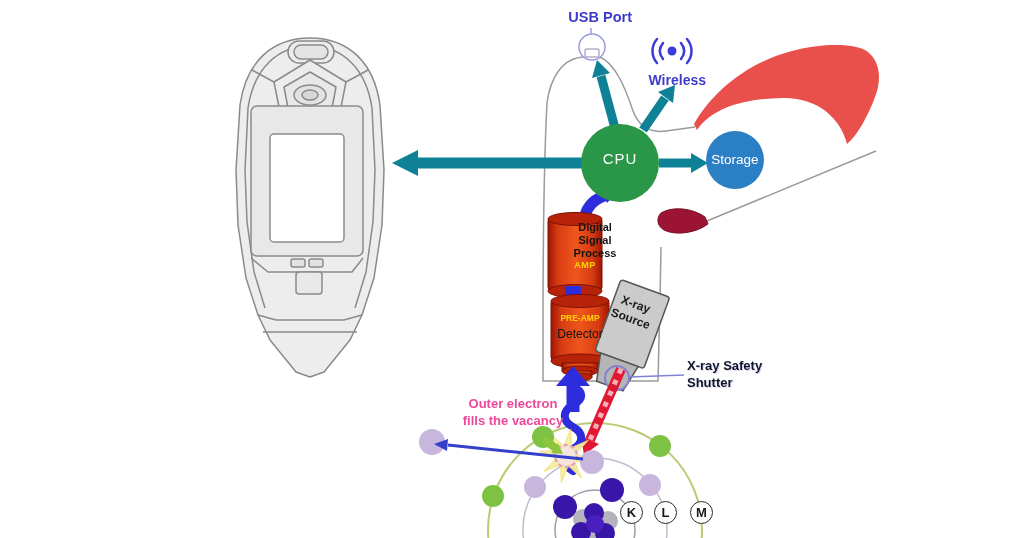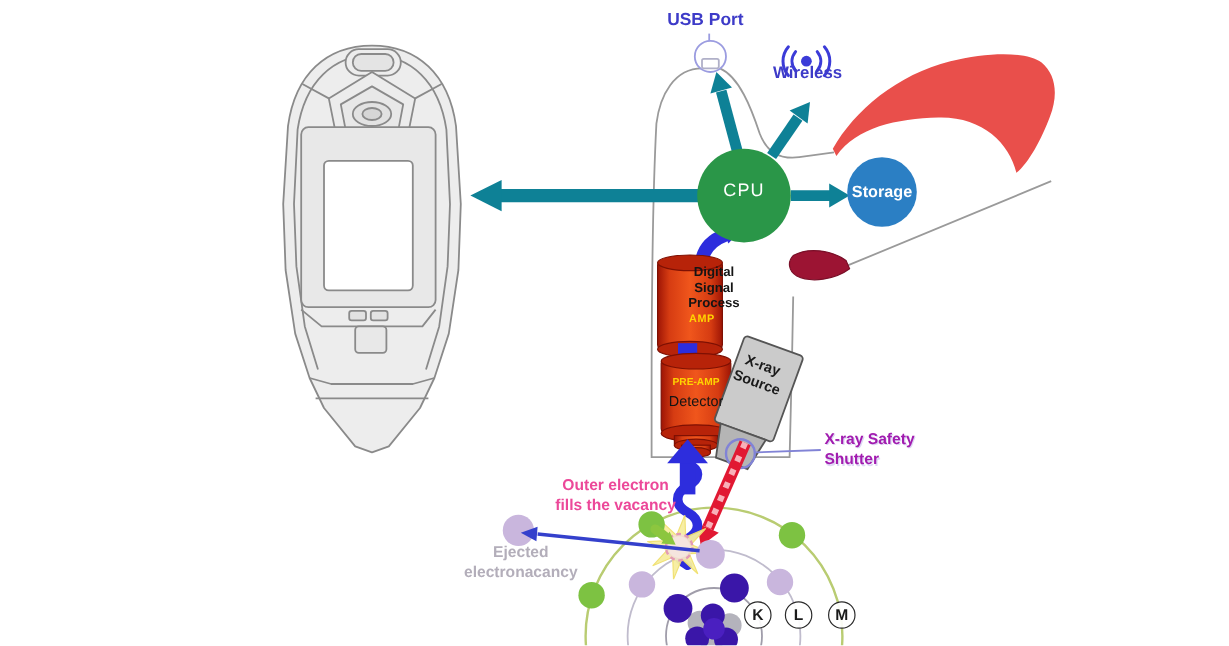--- a/index.html
+++ b/index.html
@@ -1,30 +1,30 @@
 <!DOCTYPE html>
 <html><head>
 <meta charset="utf-8">
 <style>
   html,body{margin:0;padding:0;background:#fff;}
   .canvas{position:relative;width:1024px;height:538px;background:#ffffff;overflow:hidden;
           font-family:"Liberation Sans",sans-serif;}
   svg.layer{position:absolute;left:0;top:0;}
   .lbl{position:absolute;white-space:pre-line;pointer-events:none;}
-  .usb    {left:556px;top:9px;width:76px;font-size:14.5px;font-weight:700;color:#3d3bc8;text-align:left;}
-  .wifi   {left:640px;top:52px;width:66px;font-size:14px;font-weight:700;color:#3d3bc8;text-align:center;}
+  .usb    {left:556px;top:9px;width:76px;font-size:14.5px;font-weight:700;color:#3d3bc8;text-align:right;}
+  .wifi   {left:640px;top:72px;width:66px;font-size:14px;font-weight:700;color:#3d3bc8;text-align:right;}
   .cpu    {left:585px;top:150px;width:70px;font-size:15px;font-weight:500;color:#ffffff;text-align:center;letter-spacing:1px;}
-  .storage{left:702px;top:152px;width:66px;font-size:13.5px;font-weight:700;color:#ffffff;text-align:center;}
+  .storage{left:702px;top:152px;width:66px;font-size:13.5px;font-weight:400;color:#ffffff;text-align:center;}
   .dsp    {left:547px;top:221px;width:56px;font-size:11px;font-weight:700;color:#141414;text-align:center;line-height:13px;margin-left:20px;}
   .amp    {left:547px;top:260px;width:76px;font-size:9px;font-weight:700;color:#ffd400;text-align:center;letter-spacing:.5px;}
   .preamp {left:550px;top:313px;width:60px;font-size:8.5px;font-weight:700;color:#ffd400;text-align:center;}
   .det    {left:550px;top:327px;width:60px;font-size:12px;font-weight:400;color:#141414;text-align:center;}
   .src    {left:606px;top:297px;width:54px;font-size:12px;font-weight:700;color:#1a1a1a;text-align:center;
            line-height:15px;transform:rotate(20deg);}
-  .shutter{left:687px;top:357px;width:104px;font-size:13px;font-weight:700;color:#a21caf;line-height:17px;
+  .shutter{left:687px;top:357px;width:104px;font-size:13px;font-weight:700;color:#0f172a;line-height:17px;
            text-shadow:1px 1px 0 #ddd6f4;}
   .outer-note  {left:448px;top:395px;width:130px;font-size:13px;font-weight:600;color:#ec4899;text-align:center;line-height:17px;}
   .ejected-note{left:378px;top:451px;width:112px;font-size:13px;font-weight:600;color:#b3aeba;text-align:center;line-height:17px;}
   .shell-lbl{position:absolute;width:23px;height:23px;border:1.6px solid #2b2b2b;border-radius:50%;
              background:rgba(255,255,255,.92);display:flex;align-items:center;justify-content:center;
              font-size:13px;font-weight:700;color:#1a1a1a;box-sizing:border-box;}
   .k{left:620px;top:501px;} .l{left:654px;top:501px;} .m{left:690px;top:501px;}
 </style>
 </head>
 <body>
@@ -210,20 +210,18 @@
 Process</div>
   <div class="lbl amp">AMP</div>
   <div class="lbl preamp">PRE-AMP</div>
   <div class="lbl det">Detector</div>
   <div class="lbl src">X-ray
 Source</div>
   <div class="lbl shutter">X-ray Safety
 Shutter</div>
   <div class="lbl outer-note">Outer electron
 fills the vacancy</div>
-  <div class="lbl ejected-note">Ejected
-electronacancy</div>
 
   <div class="shell-lbl k">K</div>
   <div class="shell-lbl l">L</div>
   <div class="shell-lbl m">M</div>
 
 </div>
 
 </body></html>

